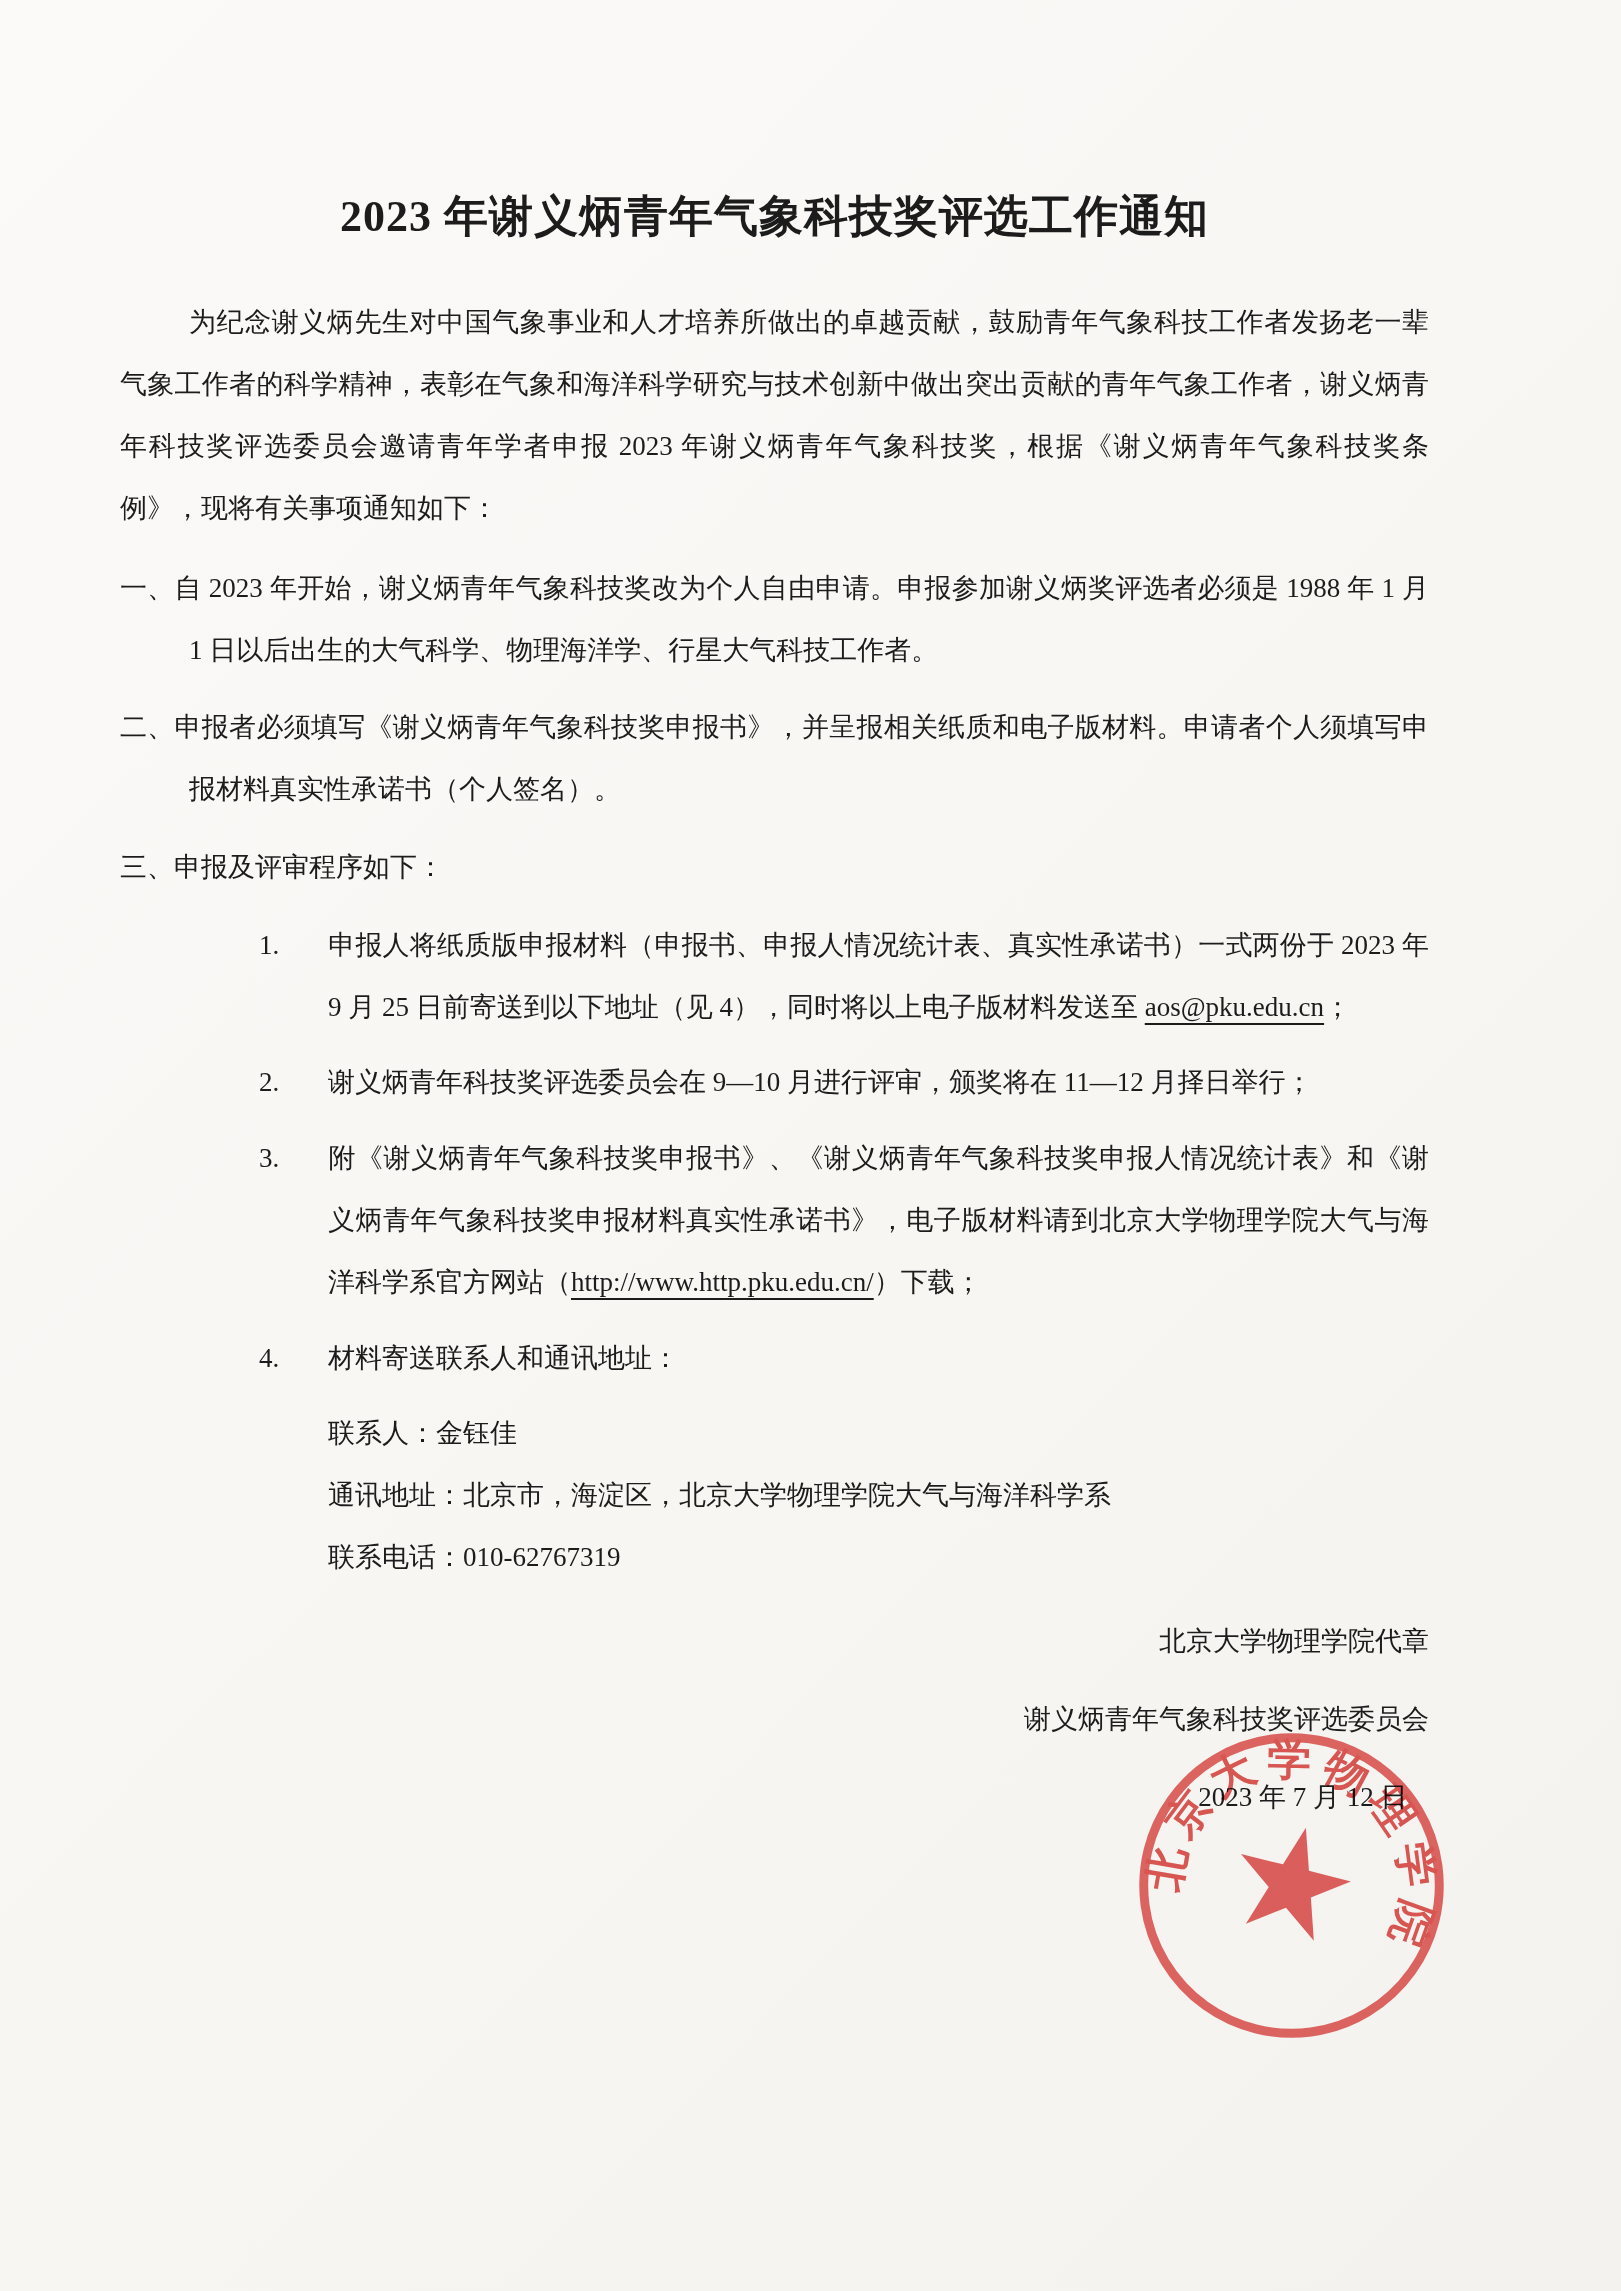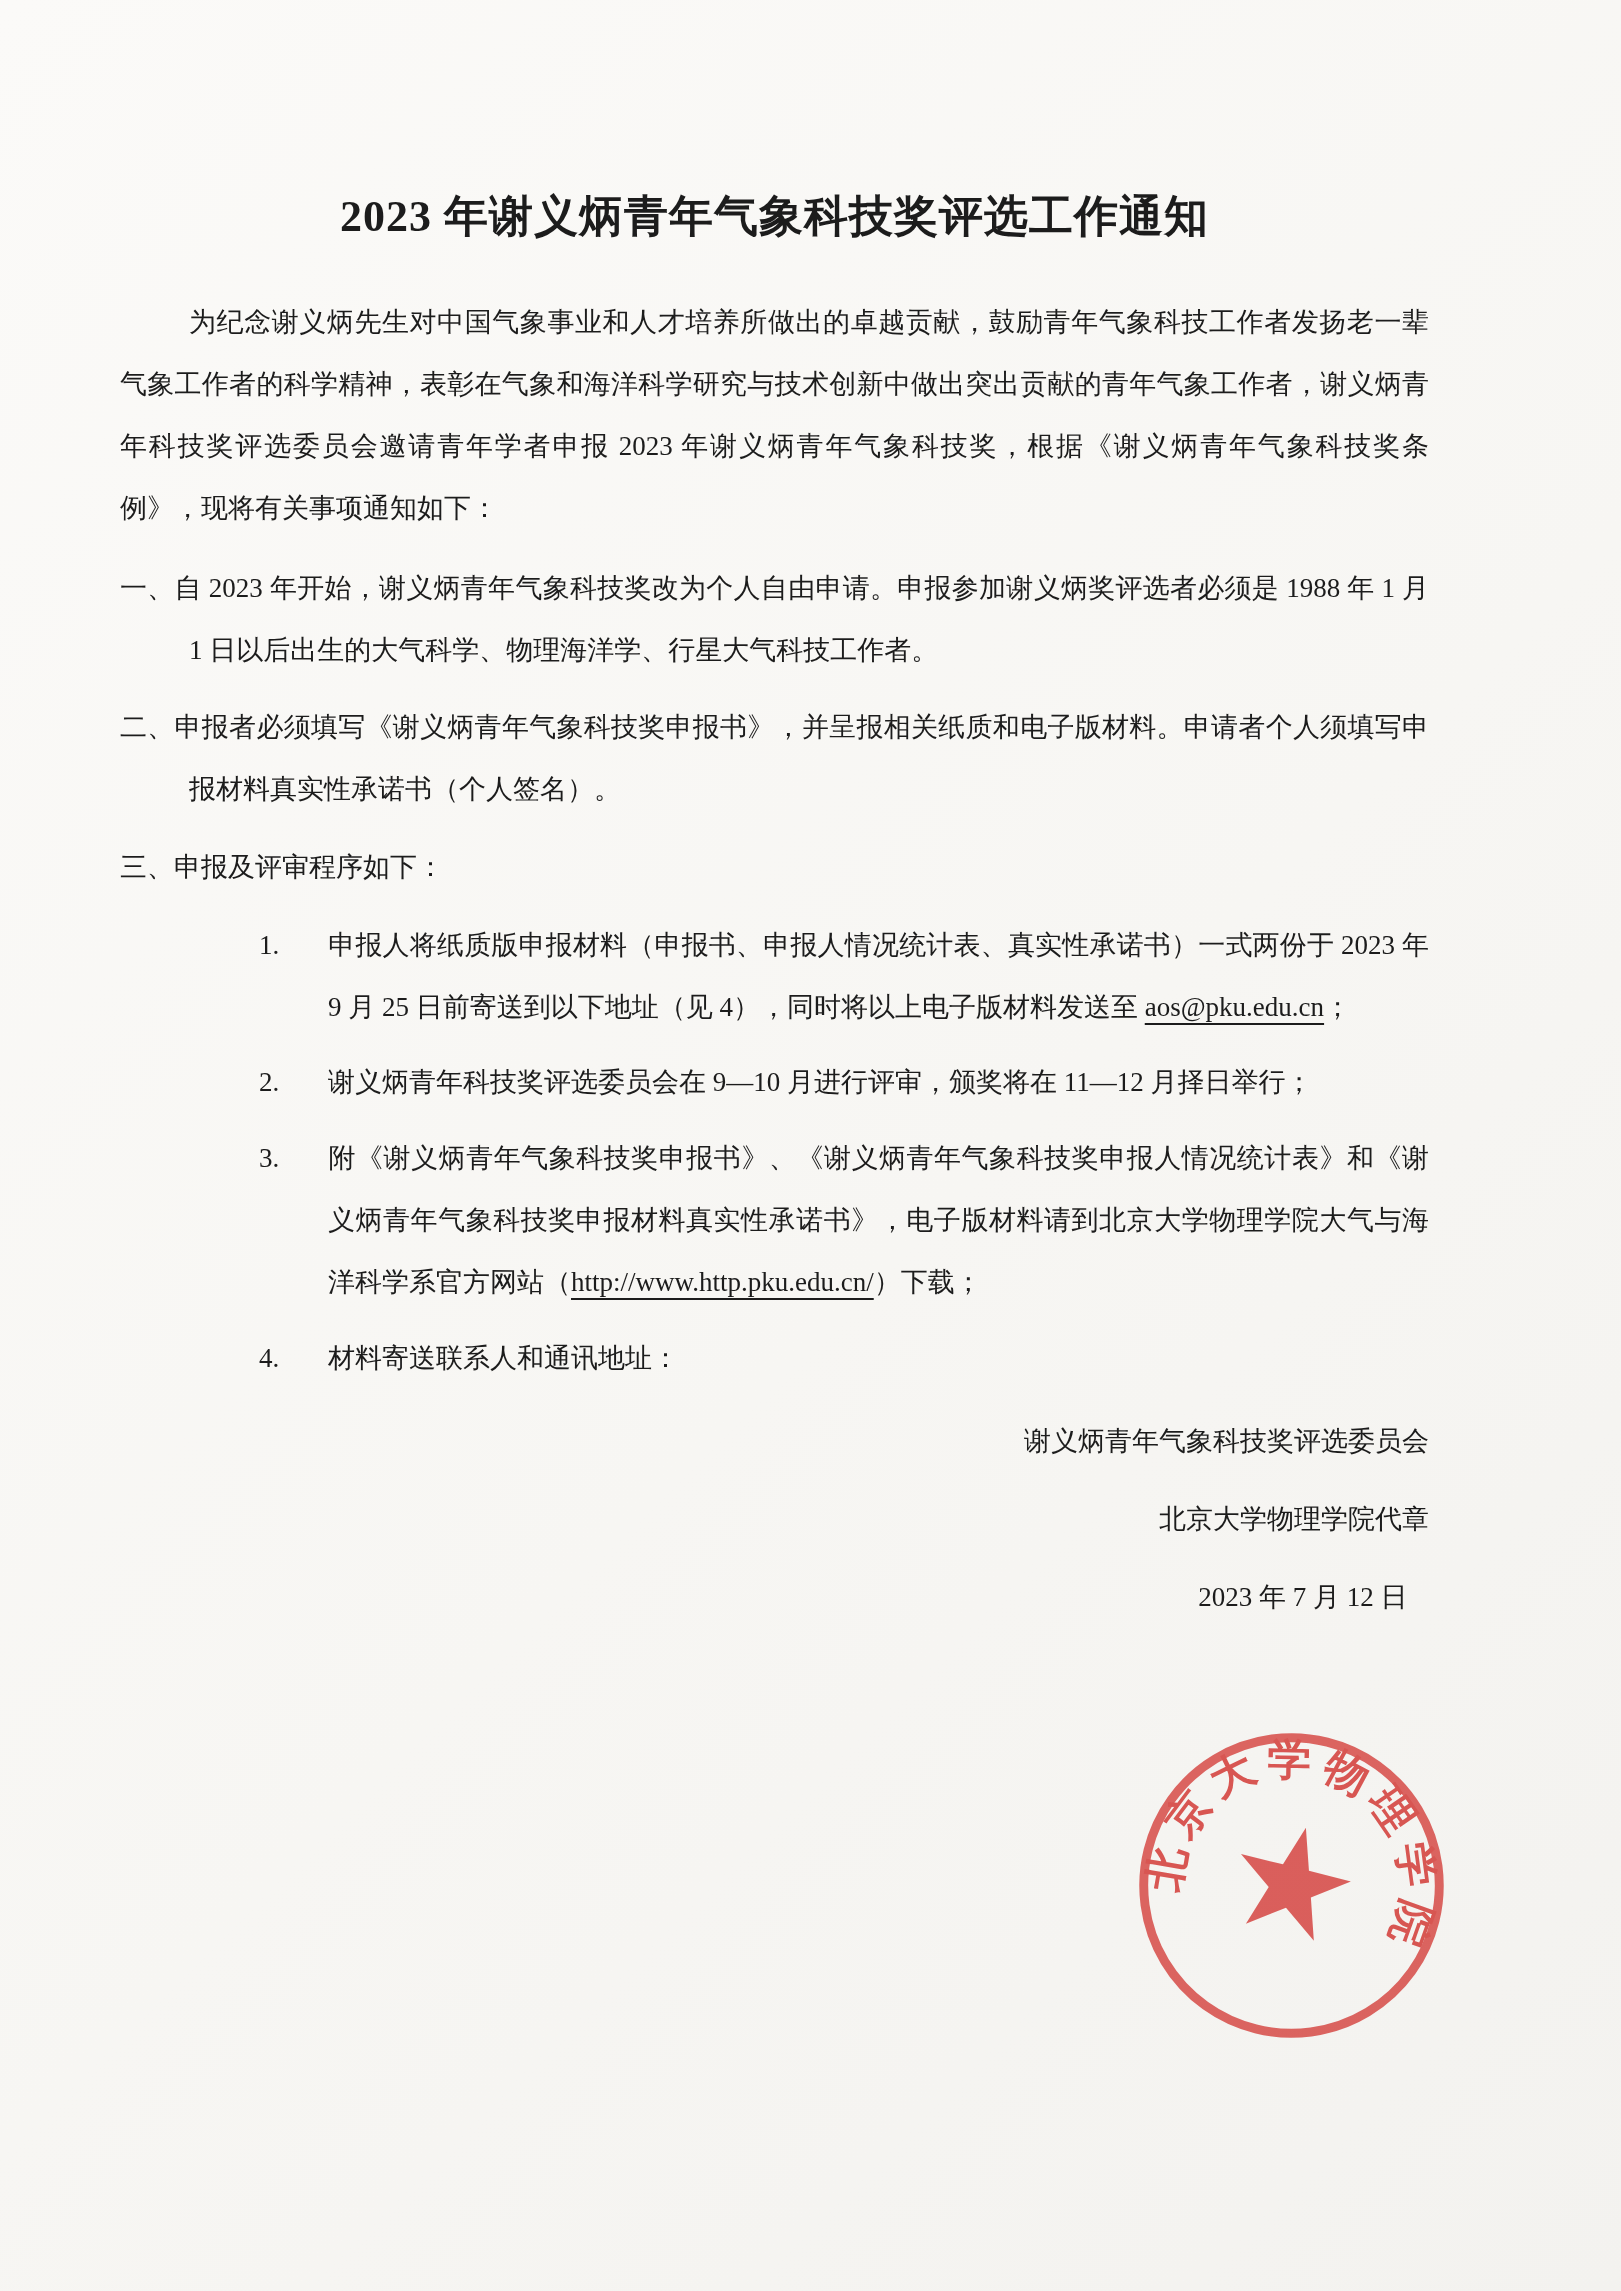--- a/index.html
+++ b/index.html
@@ -95,24 +95,29 @@
   </div>
 
   <div class="body-text sub">
     <span class="num">3.</span><span>附《谢义炳青年气象科技奖申报书》、《谢义炳青年气象科技奖申报人情况统计表》和《谢义炳青年气象科技奖申报材料真实性承诺书》，电子版材料请到北京大学物理学院大气与海洋科学系官方网站（</span><span class="plain-underline">http://www.http.pku.edu.cn/</span><span>）下载；</span>
   </div>
 
   <div class="body-text sub">
     <span class="num">4.</span><span>材料寄送联系人和通讯地址：</span>
   </div>
 
+  <div class="body-text contact-block">
+    <div>联系人：金钰佳</div>
+    <div>通讯地址：北京市，海淀区，北京大学物理学院大气与海洋科学系</div>
+    <div>联系电话：010-62767319</div>
+  </div>
 
   <div class="body-text signature">
+    <div>北京大学物理学院代章</div>
     <div>谢义炳青年气象科技奖评选委员会</div>
-    <div>北京大学物理学院代章</div>
     <div class="sig-date">2023 年 7 月 12 日</div>
   </div>
 
   <svg class="seal" viewBox="0 0 360 360" xmlns="http://www.w3.org/2000/svg">
     <g transform="rotate(14 180 180)">
       <circle cx="180" cy="180" r="149" fill="none" stroke="#dd4340" stroke-width="9" opacity="0.92"></circle>
       <path id="sealArc" d="M 74.7,218.3 A 112,112 0 1 1 285.3,218.3" fill="none"></path>
       <text font-size="44" font-weight="bold" fill="#dd4340" letter-spacing="9" font-family="'Liberation Serif','DejaVu Serif',serif">
         <textPath href="#sealArc" startOffset="4">北京大学物理学院</textPath>
       </text>

